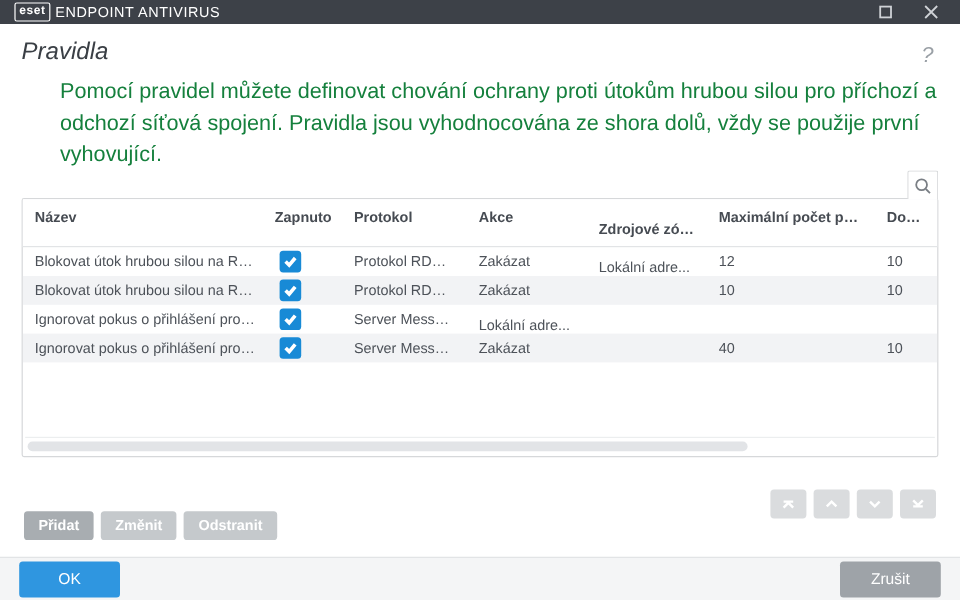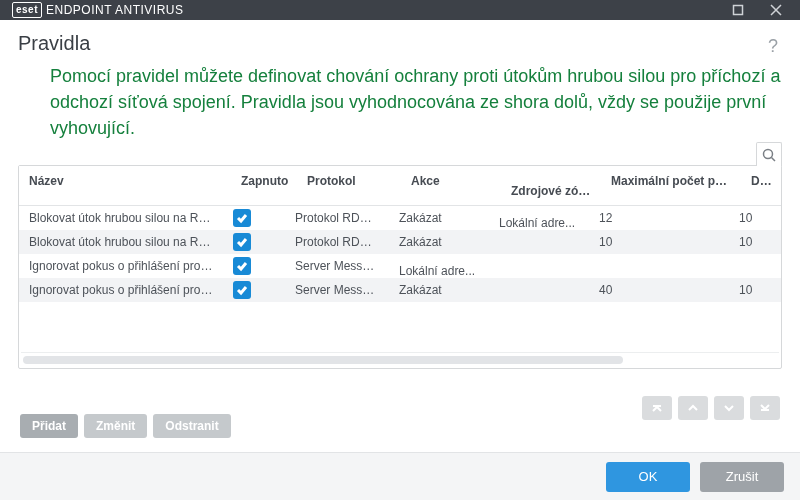--- a/index.html
+++ b/index.html
@@ -8,34 +8,34 @@
 
   .titlebar { height: 20px; background: #3d4148; display: flex; align-items: center; padding: 0 8px 0 12px; color: #fff; }
   .titlebar .brand { font-size: 12px; display: flex; align-items: center; gap: 4px; }
   .titlebar .brand .logo { font-weight: bold; letter-spacing: 0.5px; border: 1.5px solid #fff; padding: 0 3px; border-radius: 2px; font-size: 10px; line-height: 14px; }
   .titlebar .brand .prod { font-weight: 300; letter-spacing: 0.5px; }
   .titlebar .winbtns { margin-left: auto; display: flex; gap: 6px; }
   .titlebar .winbtn { width: 32px; height: 24px; display: flex; align-items: center; justify-content: center; cursor: pointer; }
   .titlebar .winbtn svg { stroke: #cfd2d6; stroke-width: 1.5; fill: none; }
 
   .content { flex: 1; padding: 10px 18px 14px 18px; display: flex; flex-direction: column; min-height: 0; }
-  .heading-row { display: flex; align-items: center; }
+  .heading-row { display: flex; align-items: center; font-style: italic; }
   .heading { font-size: 20px; color: #3a3f45; font-weight: 400; margin: 2px 0 8px 0; flex: 1; }
   .help-icon { color: #9aa0a6; font-size: 18px; cursor: pointer; padding: 4px; }
   .desc { color: #15803d; line-height: 1.45; margin-bottom: 6px; font-size: 18px; margin-left: 32px; }
 
   .panel { border: 1px solid #d6d8da; border-radius: 2px; position: relative; flex: 1; display: flex; flex-direction: column; min-height: 0; }
   .search-chip { position: absolute; top: -24px; right: -1px; width: 26px; height: 24px; border: 1px solid #d6d8da; border-bottom: none; background: #fff; display: flex; align-items: center; justify-content: center; cursor: pointer; border-radius: 2px 2px 0 0; }
   .search-chip svg { stroke: #7a7f85; stroke-width: 1.5; fill: none; }
 
   .thead { display: flex; background: #fff; border-bottom: 1px solid #e2e4e6; font-weight: 600; color: #464b52; font-size: 12px; }
   .thead .th, .trow .td { padding: 8px 10px 7px 10px; overflow: hidden; white-space: nowrap; text-overflow: ellipsis; }
   .col-name { flex: 0 0 206px; }
   .col-enabled { flex: 0 0 60px; padding-left: 4px !important; padding-right: 4px !important; display: flex; align-items: center; }
-  .thead .col-enabled { display: block; margin-left: 12px; }
+  .thead .col-enabled { display: block; }
   .col-enabled .chk { margin-left: 4px; }
   .col-proto { flex: 0 0 104px; }
   .col-action { flex: 0 0 100px; }
   .col-src { flex: 0 0 100px; margin-top: 10px; }
   .col-max { flex: 0 0 140px; }
   .col-ret { flex: 1 1 auto; }
 
   .tbody { flex: 1; overflow: hidden; }
   .trow { display: flex; font-size: 12px; color: #4d5259; height: 24px; align-items: center; }
   .trow:nth-child(even) { background: #f2f3f5; }
@@ -47,21 +47,21 @@
   .hscroll { height: 14px; background: #fff; border-top: 1px solid #eceeef; position: relative; margin: 0 2px 2px 2px; }
   .hscroll .thumb { position: absolute; left: 2px; top: 3px; height: 8px; width: 600px; background: #e2e4e7; border-radius: 4px; }
 
   .panel-bottom { display: flex; align-items: center; padding: 8px 2px 0 2px; gap: 6px; }
   .btn-flat { background: #c5c9cc; color: #fff; font-size: 12px; border: none; border-radius: 3px; padding: 5px 12px; cursor: pointer; font-weight: 600; margin-top: 37px; }
   .btn-flat.primary { background: #a8adb1; }
   .spacer { flex: 1; }
   .order-btn { width: 30px; height: 24px; background: #dadcde; border-radius: 3px; display: flex; align-items: center; justify-content: center; cursor: pointer; }
   .order-btn svg { stroke: #fff; stroke-width: 2; fill: none; }
 
-  .footer { height: 48px; background: #f4f5f6; border-top: 1px solid #e2e4e6; display: flex; align-items: center; justify-content: flex-end; padding: 0 16px; gap: 10px; }
+  .footer { height: 36px; background: #f4f5f6; border-top: 1px solid #e2e4e6; display: flex; align-items: center; justify-content: space-between; padding: 0 16px; gap: 10px; }
   .btn { min-width: 84px; height: 30px; border: none; border-radius: 3px; font-size: 13px; cursor: pointer; }
   .btn-ok { background: #2f96e0; color: #fff; }
   .btn-cancel { background: #9ea3a8; color: #fff; }
 </style>
 </head>
 <body>
 
 <div class="titlebar">
   <div class="brand">
     <span class="logo">eset</span>

